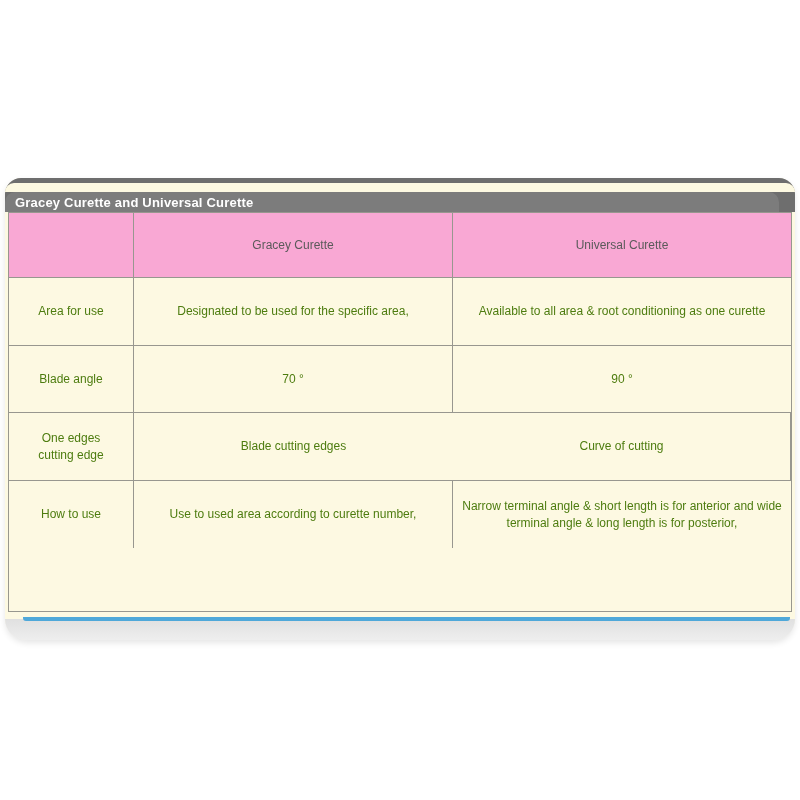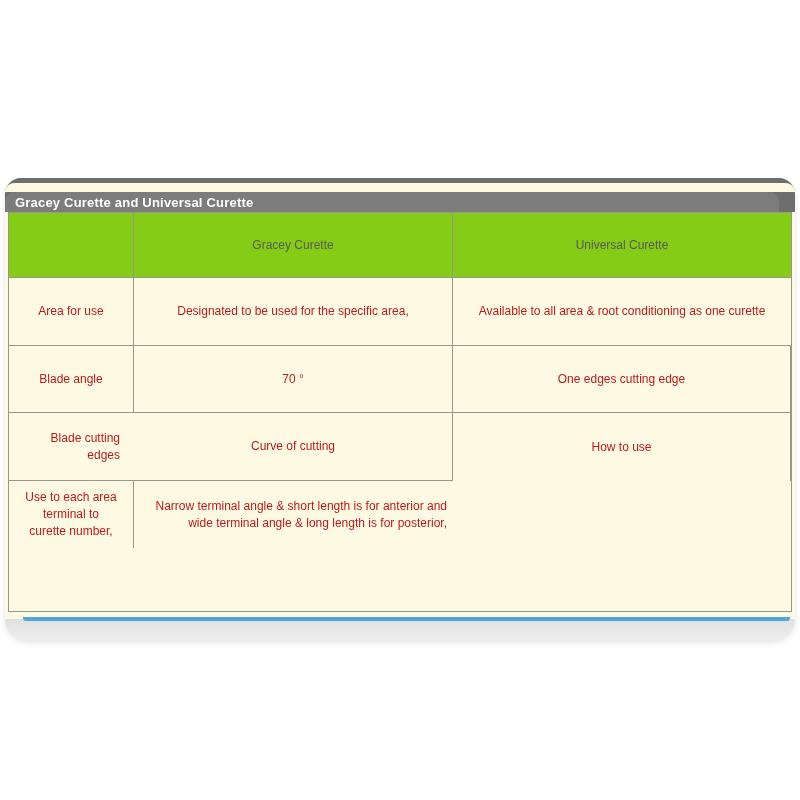--- a/index.html
+++ b/index.html
@@ -65,30 +65,30 @@
     border: 1px solid #98978f;
     background: #fdf9e2;
   }
   .cell {
     display: flex;
     align-items: center;
     justify-content: center;
     text-align: center;
     padding: 4px 14px;
     font-size: 12px;
-    color: #b91c1c;
+    color: #4d7c0f;
     border-right: 1px solid #98978f;
     border-bottom: 1px solid #98978f;
     line-height: 1.4;
     background: #fdf9e2;
   }
-  .cell.last-col { border-right: none; text-align: right; }
+  .cell.last-col { border-right: none; }
   .cell.last-row { border-bottom: none; }
   .cell.head {
-    background: #84cc16;
+    background: #f9a8d4;
     color: #5a5a5a;
   }
   .cell.tight { padding: 4px 6px; }
 </style>
 </head>
 <body>
 
 <div class="card">
 
   <div class="cap-dark"></div>
@@ -106,24 +106,25 @@
     <div class="cell head"></div>
     <div class="cell head">Gracey Curette</div>
     <div class="cell head last-col">Universal Curette</div>
 
     <div class="cell">Area for use</div>
     <div class="cell">Designated to be used for the specific area,</div>
     <div class="cell last-col">Available to all area &amp; root conditioning as one curette</div>
 
     <div class="cell">Blade angle</div>
     <div class="cell">70 °</div>
+    <div class="cell last-col">90 °</div>
 
     <div class="cell">One edges cutting edge</div>
     <div class="cell last-col">Blade cutting edges</div>
 
     <div class="cell">Curve of cutting</div>
 
     <div class="cell last-row">How to use</div>
-    <div class="cell last-row">Use to each area terminal to curette number,</div>
+    <div class="cell last-row">Use to used area according to curette number,</div>
     <div class="cell last-col last-row tight">Narrow terminal angle &amp; short length is for anterior and wide terminal angle &amp; long length is for posterior,</div>
 
   </div>
 </div>
 
 </body></html>

